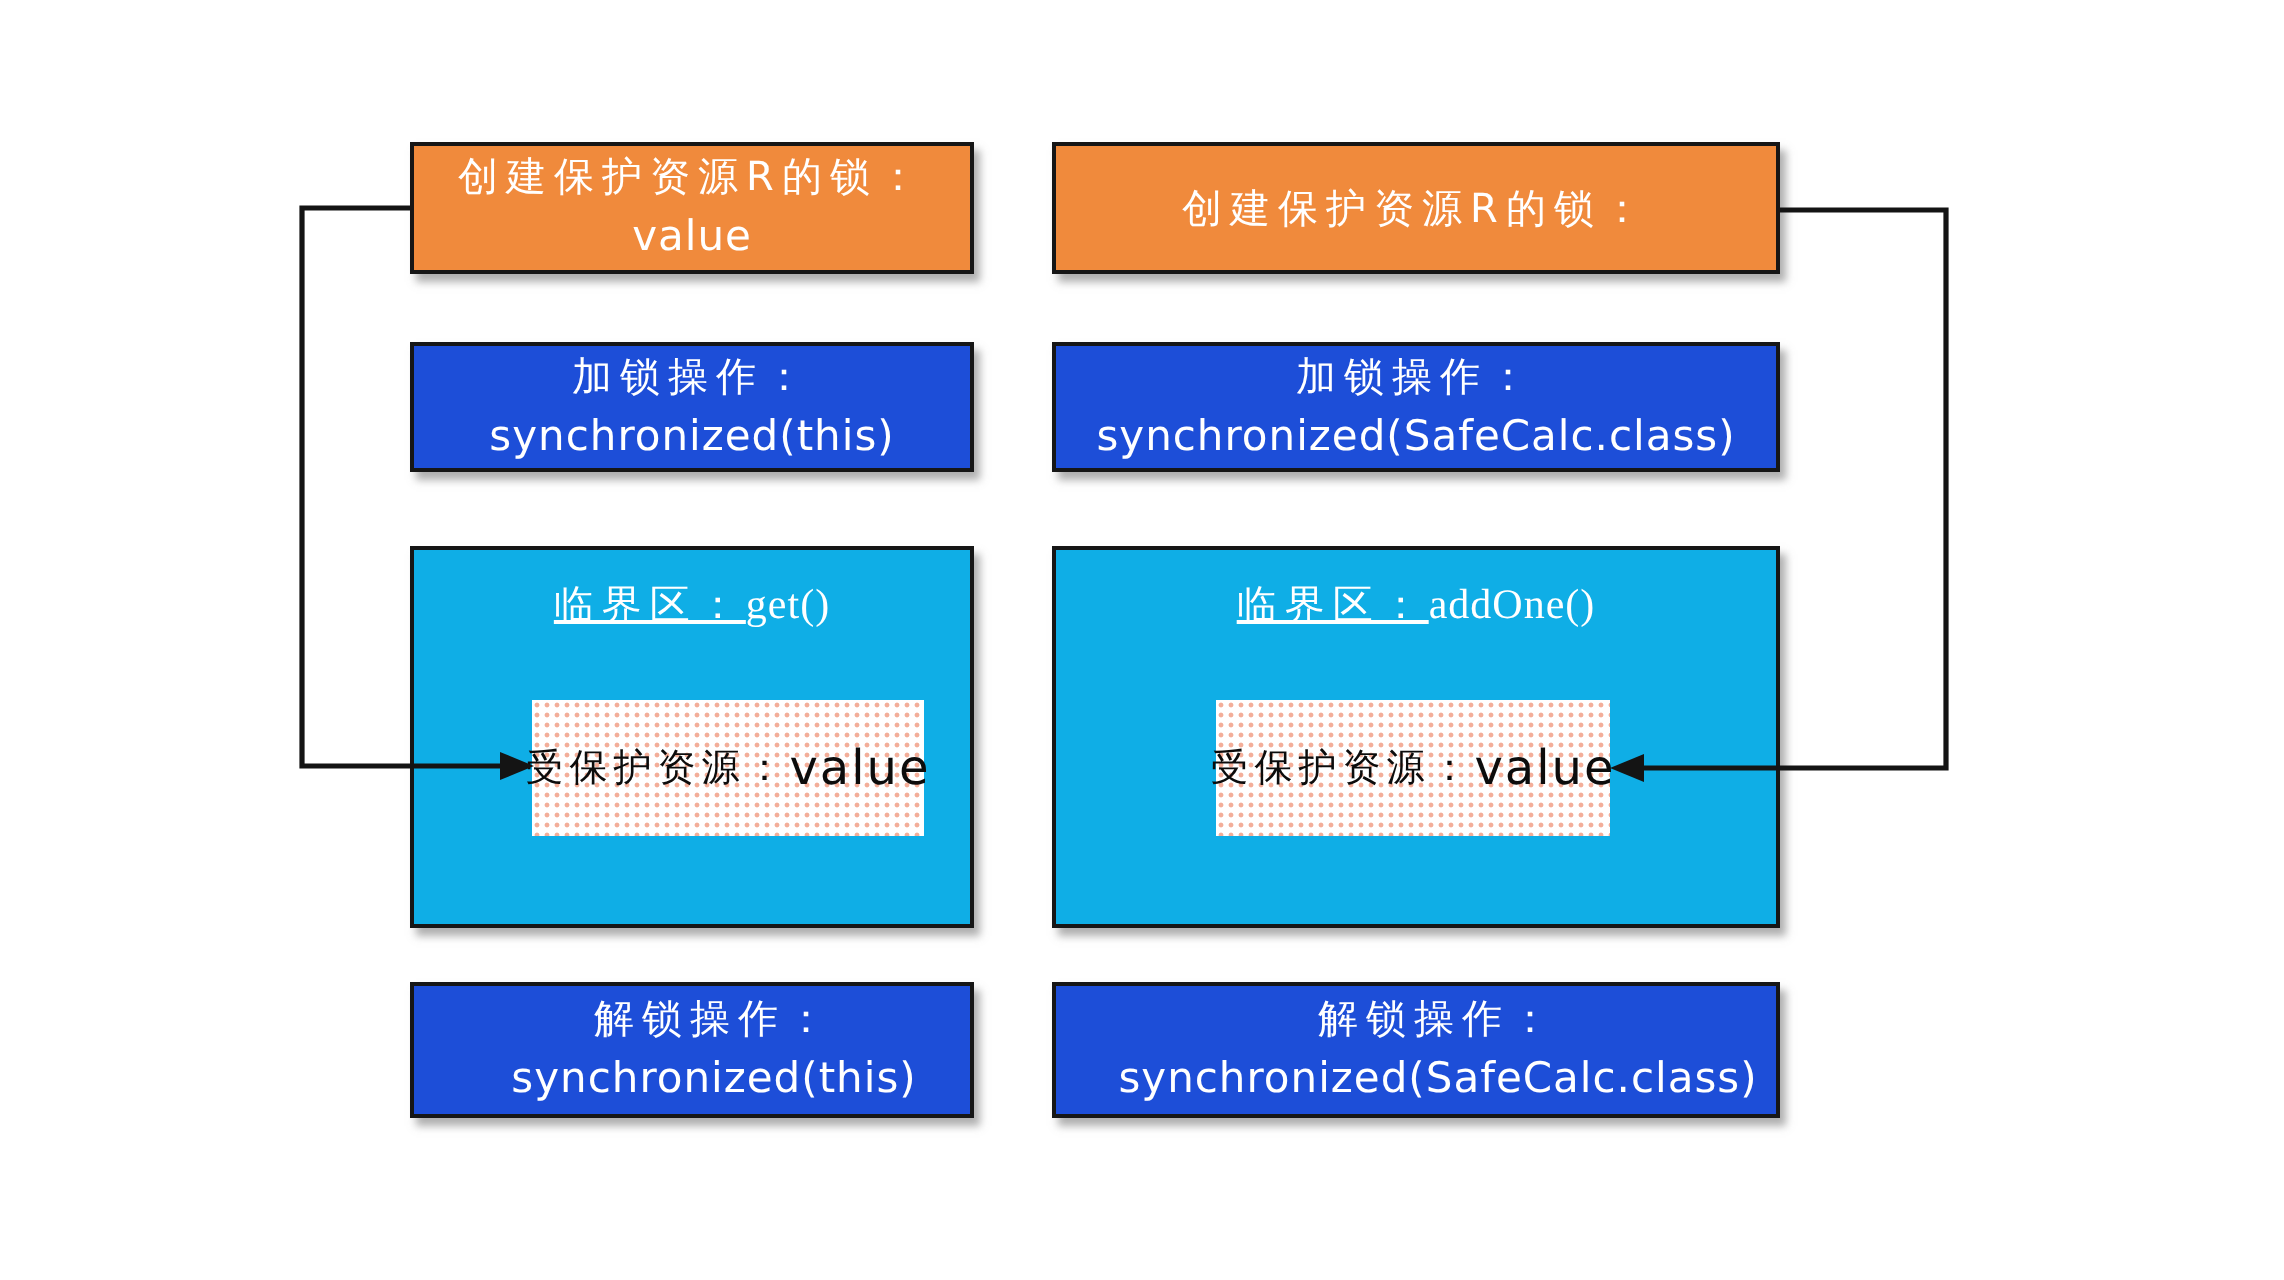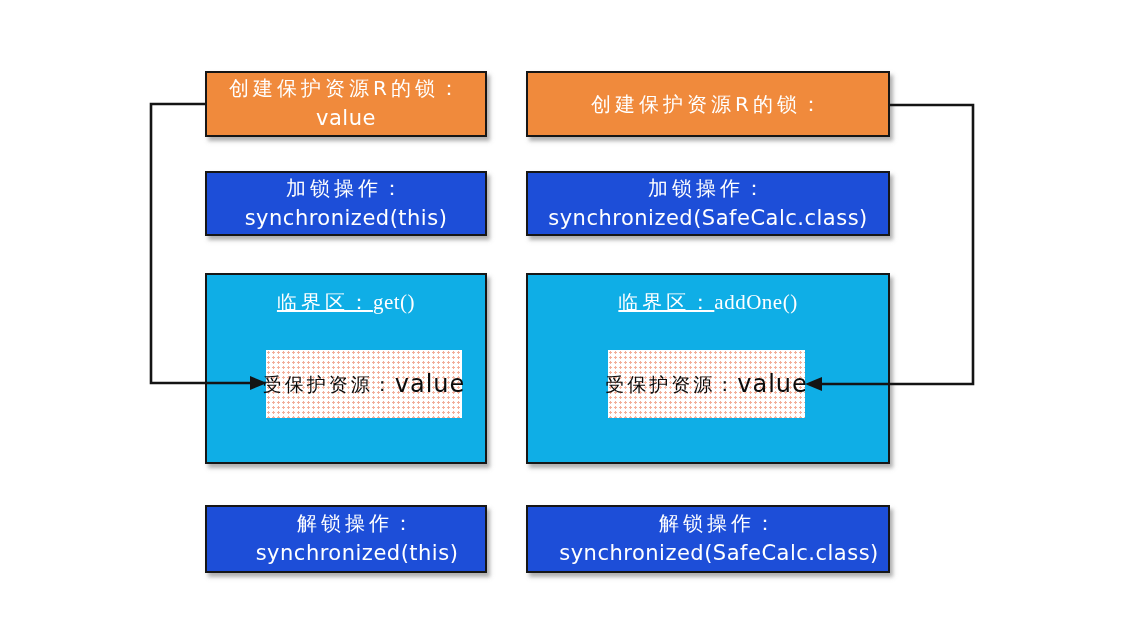--- a/index.html
+++ b/index.html
@@ -33,21 +33,21 @@
   .blue-title { font-size: 20px; white-space: nowrap; }
   .blue-title .zh { display: inline; text-decoration: underline; }
   .blue-title .code { display: inline; font-family: Liberation Serif, serif; }
 
   
   .col-l { left: 205px; width: 282px; }
   .col-r { left: 526px; width: 364px; }
   .row-create { top: 71px;  height: 66px; }
   .row-lock   { top: 171px; height: 65px; }
   .row-crit   { top: 273px; height: 191px; }
-  .row-unlock { top: 505px; height: 68px; padding-left: 22px; }
+  .row-unlock { top: 491px; height: 68px; padding-left: 22px; }
 
   .resource {
     position: absolute;
     box-sizing: border-box;
     background-color: #ffffff;
     background-image: radial-gradient(circle, #F3AE99 1px, rgba(255,255,255,0) 1.4px);
     background-size: 5px 5px;
     color: #0c0c0c;
     display: flex;
     flex-direction: row;

